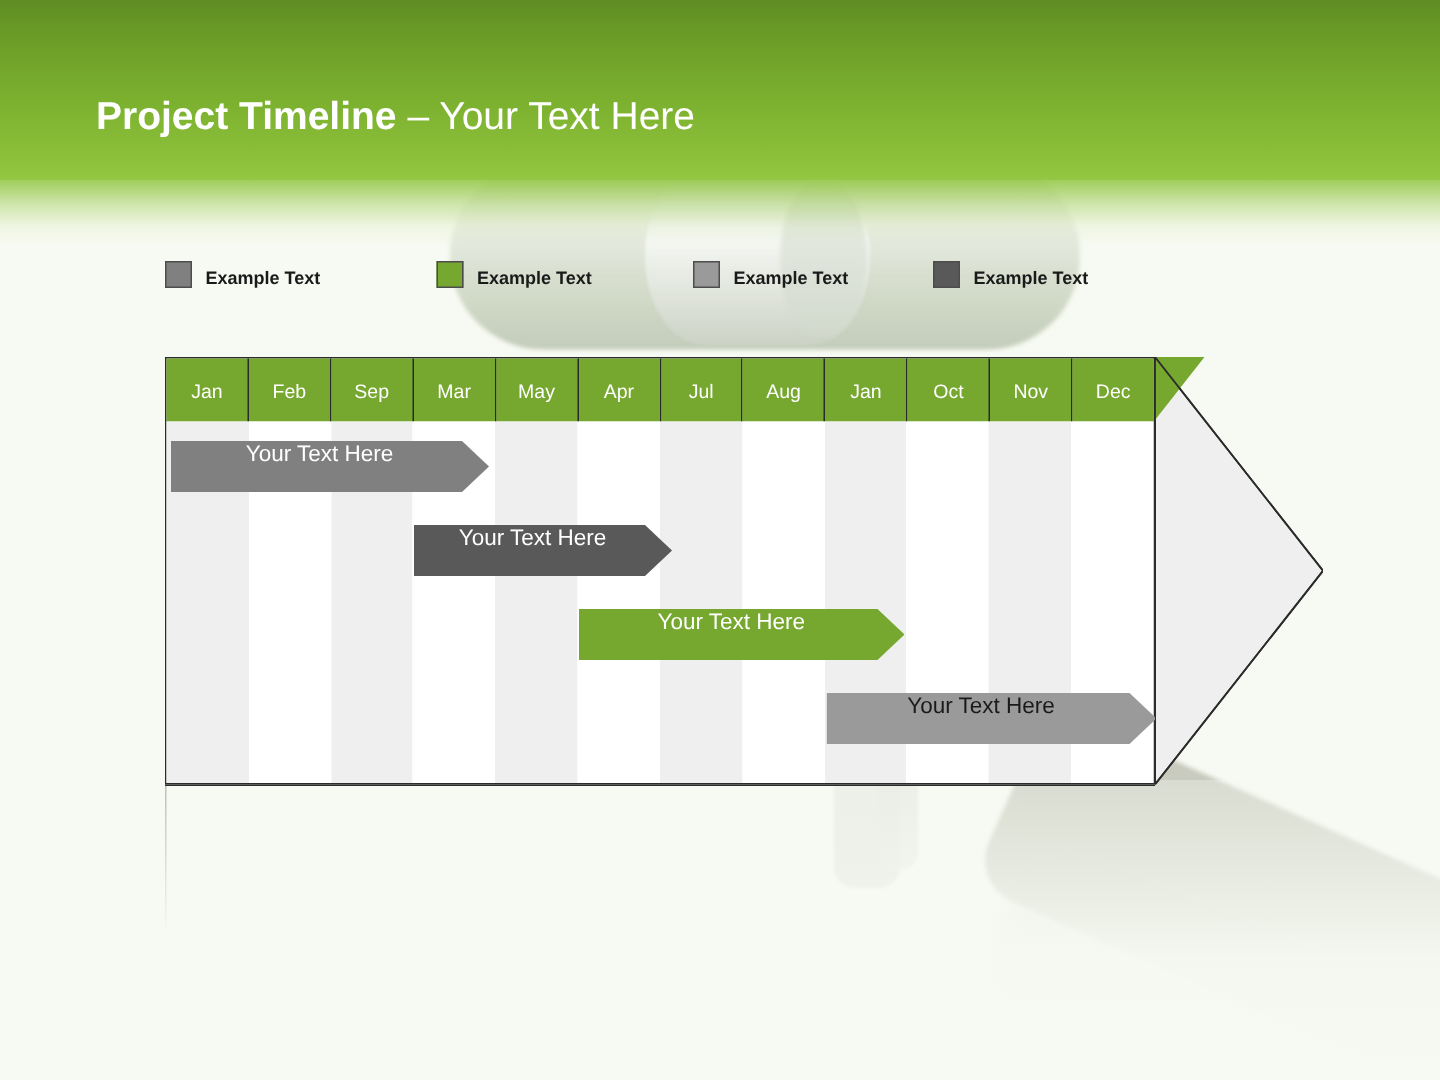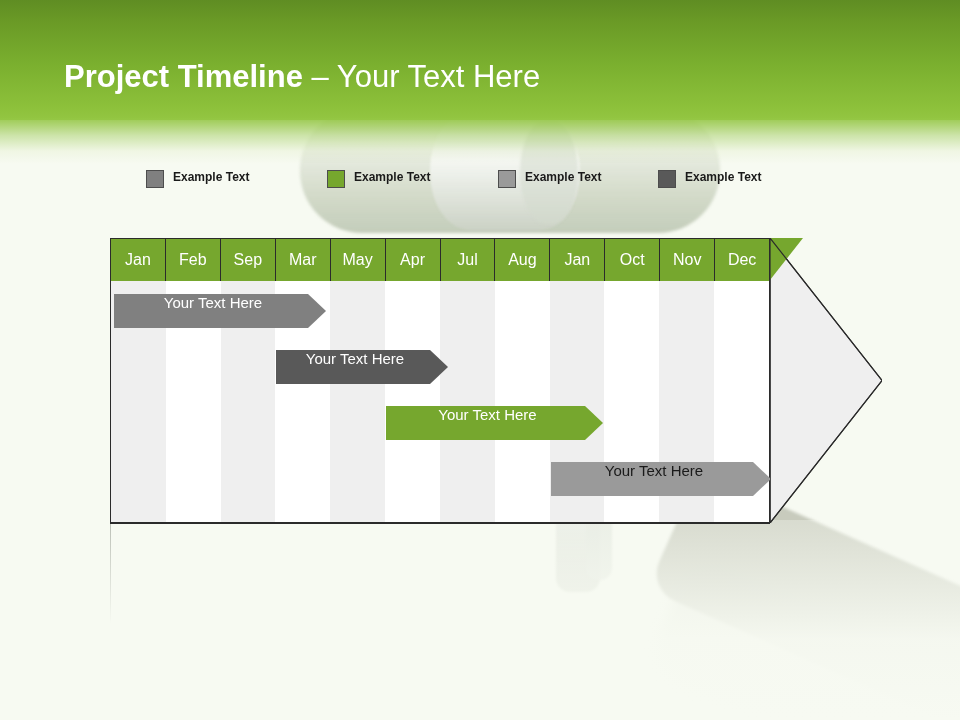--- a/index.html
+++ b/index.html
@@ -128,43 +128,42 @@
     background: linear-gradient(180deg,
        rgba(147,198,66,0.92) 0%,
        rgba(170,210,110,0.55) 38%,
        rgba(210,230,170,0.20) 72%,
        rgba(247,250,242,0) 100%);
     pointer-events: none;
   }
   .slide-title {
     position: absolute;
     left: 64px; top: 58px;
-    font-size: 31px;
+    font-size: 26px;
     line-height: 38px;
     color: #ffffff;
     white-space: nowrap;
     letter-spacing: 0px;
   }
   .slide-title .t-strong { font-weight: bold; }
   .slide-title .t-light  { font-weight: normal; }
 
   
   .legend {
     position: absolute;
     left: 110px; top: 170px;
     width: 720px; height: 22px;
   }
   .legend-item {
     position: absolute;
     top: 0;
     display: flex;
-    align-items: flex-start;
+    align-items: flex-end;
     height: 22px;
     white-space: nowrap;
-    margin-left: 36px;
   }
   .legend-swatch {
     width: 18px;
     height: 18px;
     border: 1px solid #4d4d4d;
     box-sizing: border-box;
     margin-right: 9px;
     flex: 0 0 auto;
   }
   .legend-label {
@@ -186,21 +185,21 @@
     position: absolute;
     left: 0; top: 0;
     width: 100%; height: 42px;
     display: flex;
   }
   .tl-head-cell {
     flex: 1 1 0;
     height: 42px;
     background: #76a72e;
     color: #ffffff;
-    font-size: 16px;
+    font-size: 13px;
     display: flex;
     align-items: center;
     justify-content: center;
     border-right: 1px solid #2b2b2b;
     box-sizing: border-box;
   }
   .tl-head-cell:last-child { border-right: none; }
 
   .tl-body {
     position: absolute;

